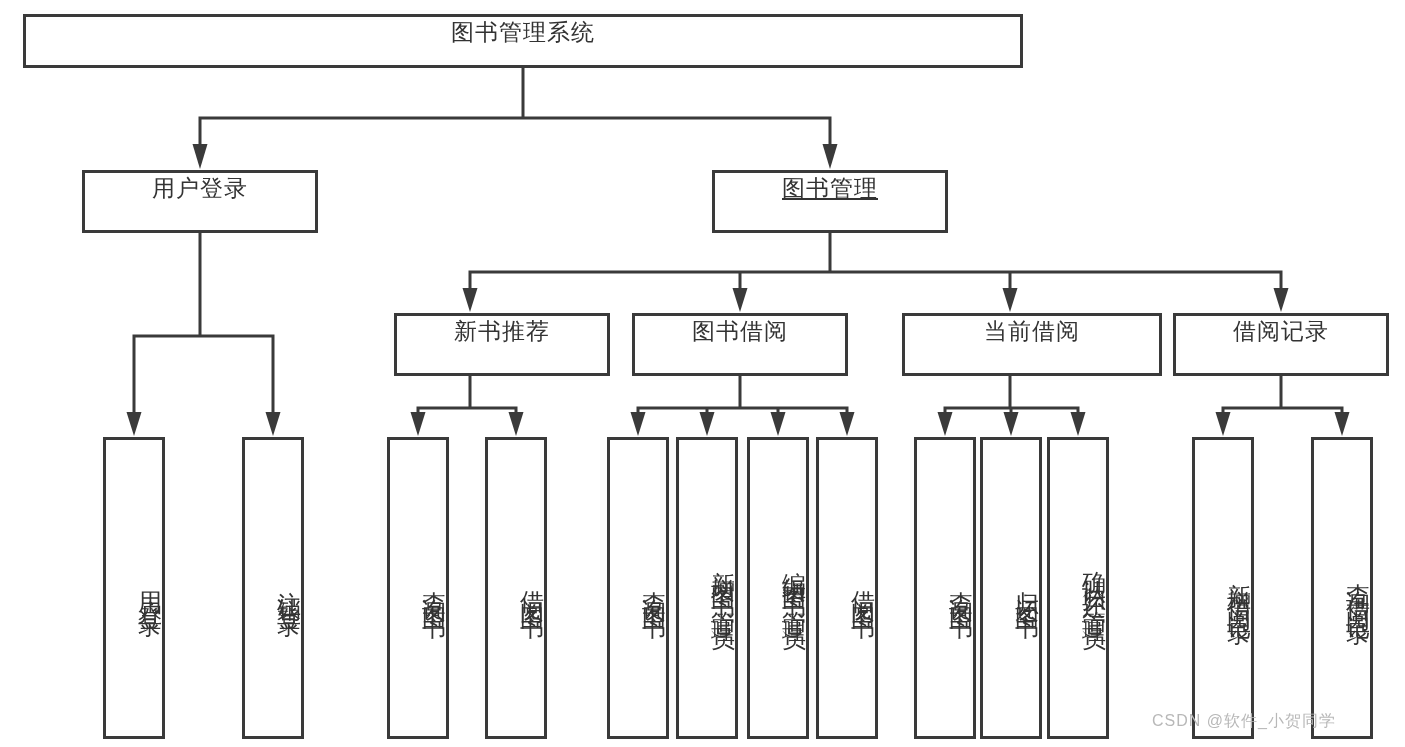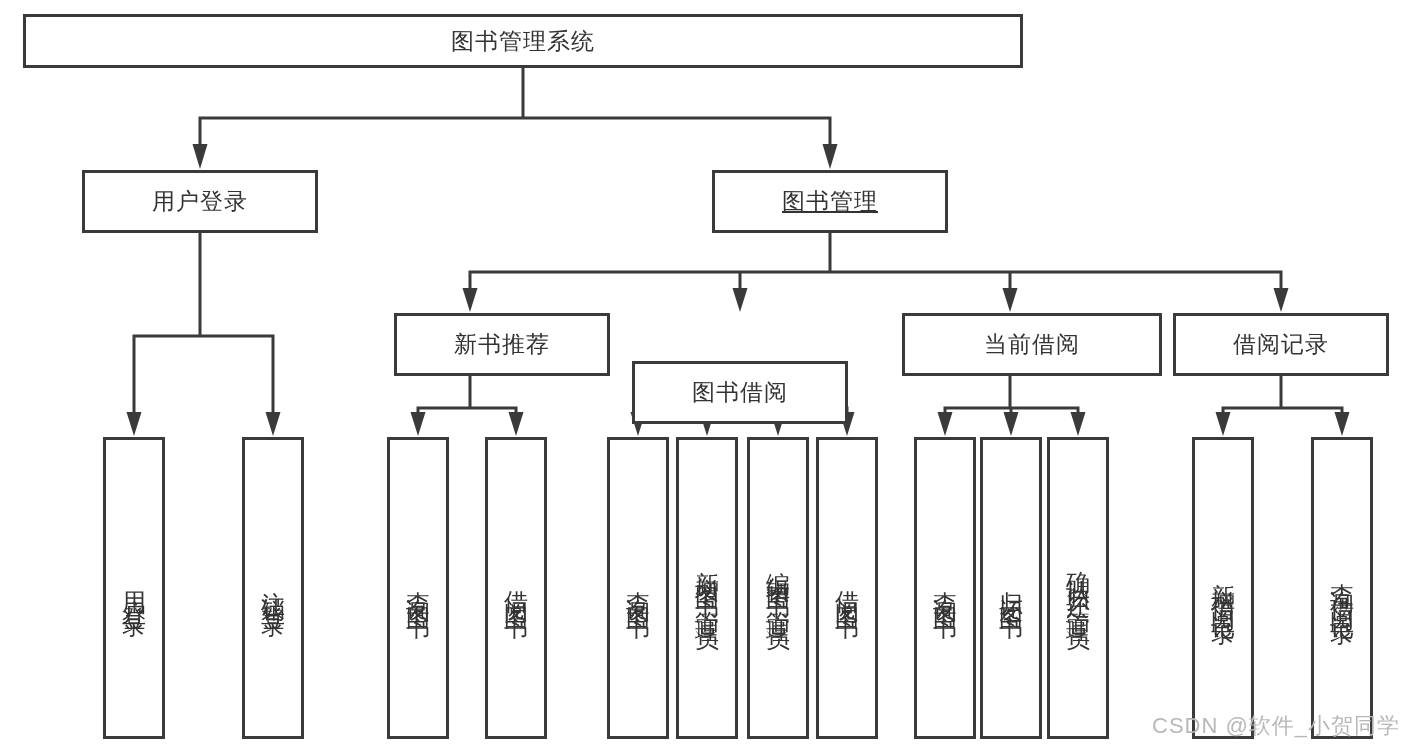--- a/index.html
+++ b/index.html
@@ -16,21 +16,21 @@
     left: 0; top: 0;
     width: 1405px; height: 747px;
     z-index: 1;
   }
   .node {
     position: absolute;
     box-sizing: border-box;
     border: 3px solid #3a3a3a;
     background: #ffffff;
     display: flex;
-    align-items: center;
+    align-items: flex-start;
     justify-content: center;
     color: #333333;
     z-index: 2;
   }
   .h-node {
     font-size: 23px;
     letter-spacing: 1px;
     white-space: nowrap;
   }
   .v-node {
@@ -40,21 +40,21 @@
     letter-spacing: 8px;
     line-height: 1;
   }
   
   .n-root      { left: 23px;   top: 14px;  width: 1000px; height: 54px; }
   
   .n-userlogin { left: 82px;   top: 170px; width: 236px;  height: 63px; }
   .n-bookmgmt  { left: 712px;  top: 170px; width: 236px;  height: 63px; text-decoration: underline; }
   
   .n-newbook   { left: 362px;  top: 313px; width: 216px;  height: 63px; margin-left: 32px; }
-  .n-borrow    { left: 632px;  top: 313px; width: 216px;  height: 63px; margin-top: 48px; }
+  .n-borrow    { left: 632px;  top: 313px; width: 216px;  height: 63px; }
   .n-current   { left: 902px;  top: 313px; width: 260px;  height: 63px; }
   .n-records   { left: 1173px; top: 313px; width: 216px;  height: 63px; }
   
   .leaf { top: 437px; width: 62px; height: 302px; }
   .n-login        { left: 103px;  }
   .n-logout       { left: 242px;  }
   .n-querynew     { left: 387px;  }
   .n-borrownew    { left: 485px;  }
   .n-queryborrow  { left: 607px;  }
   .n-addbook      { left: 676px;  }
@@ -62,21 +62,21 @@
   .n-borrowbook   { left: 816px;  }
   .n-querycurrent { left: 914px;  }
   .n-returnbook   { left: 980px;  }
   .n-confirmret   { left: 1047px; }
   .n-addrecord    { left: 1192px; }
   .n-queryrecord  { left: 1311px; }
   #watermark {
     position: absolute;
     left: 1152px;
     top: 711px;
-    font-size: 22px;
+    font-size: 16px;
     color: #b8b8b8;
     z-index: 3;
     white-space: nowrap;
     letter-spacing: 1px;
   }
 </style>
 </head>
 <body>
 
 <div id="canvas">

